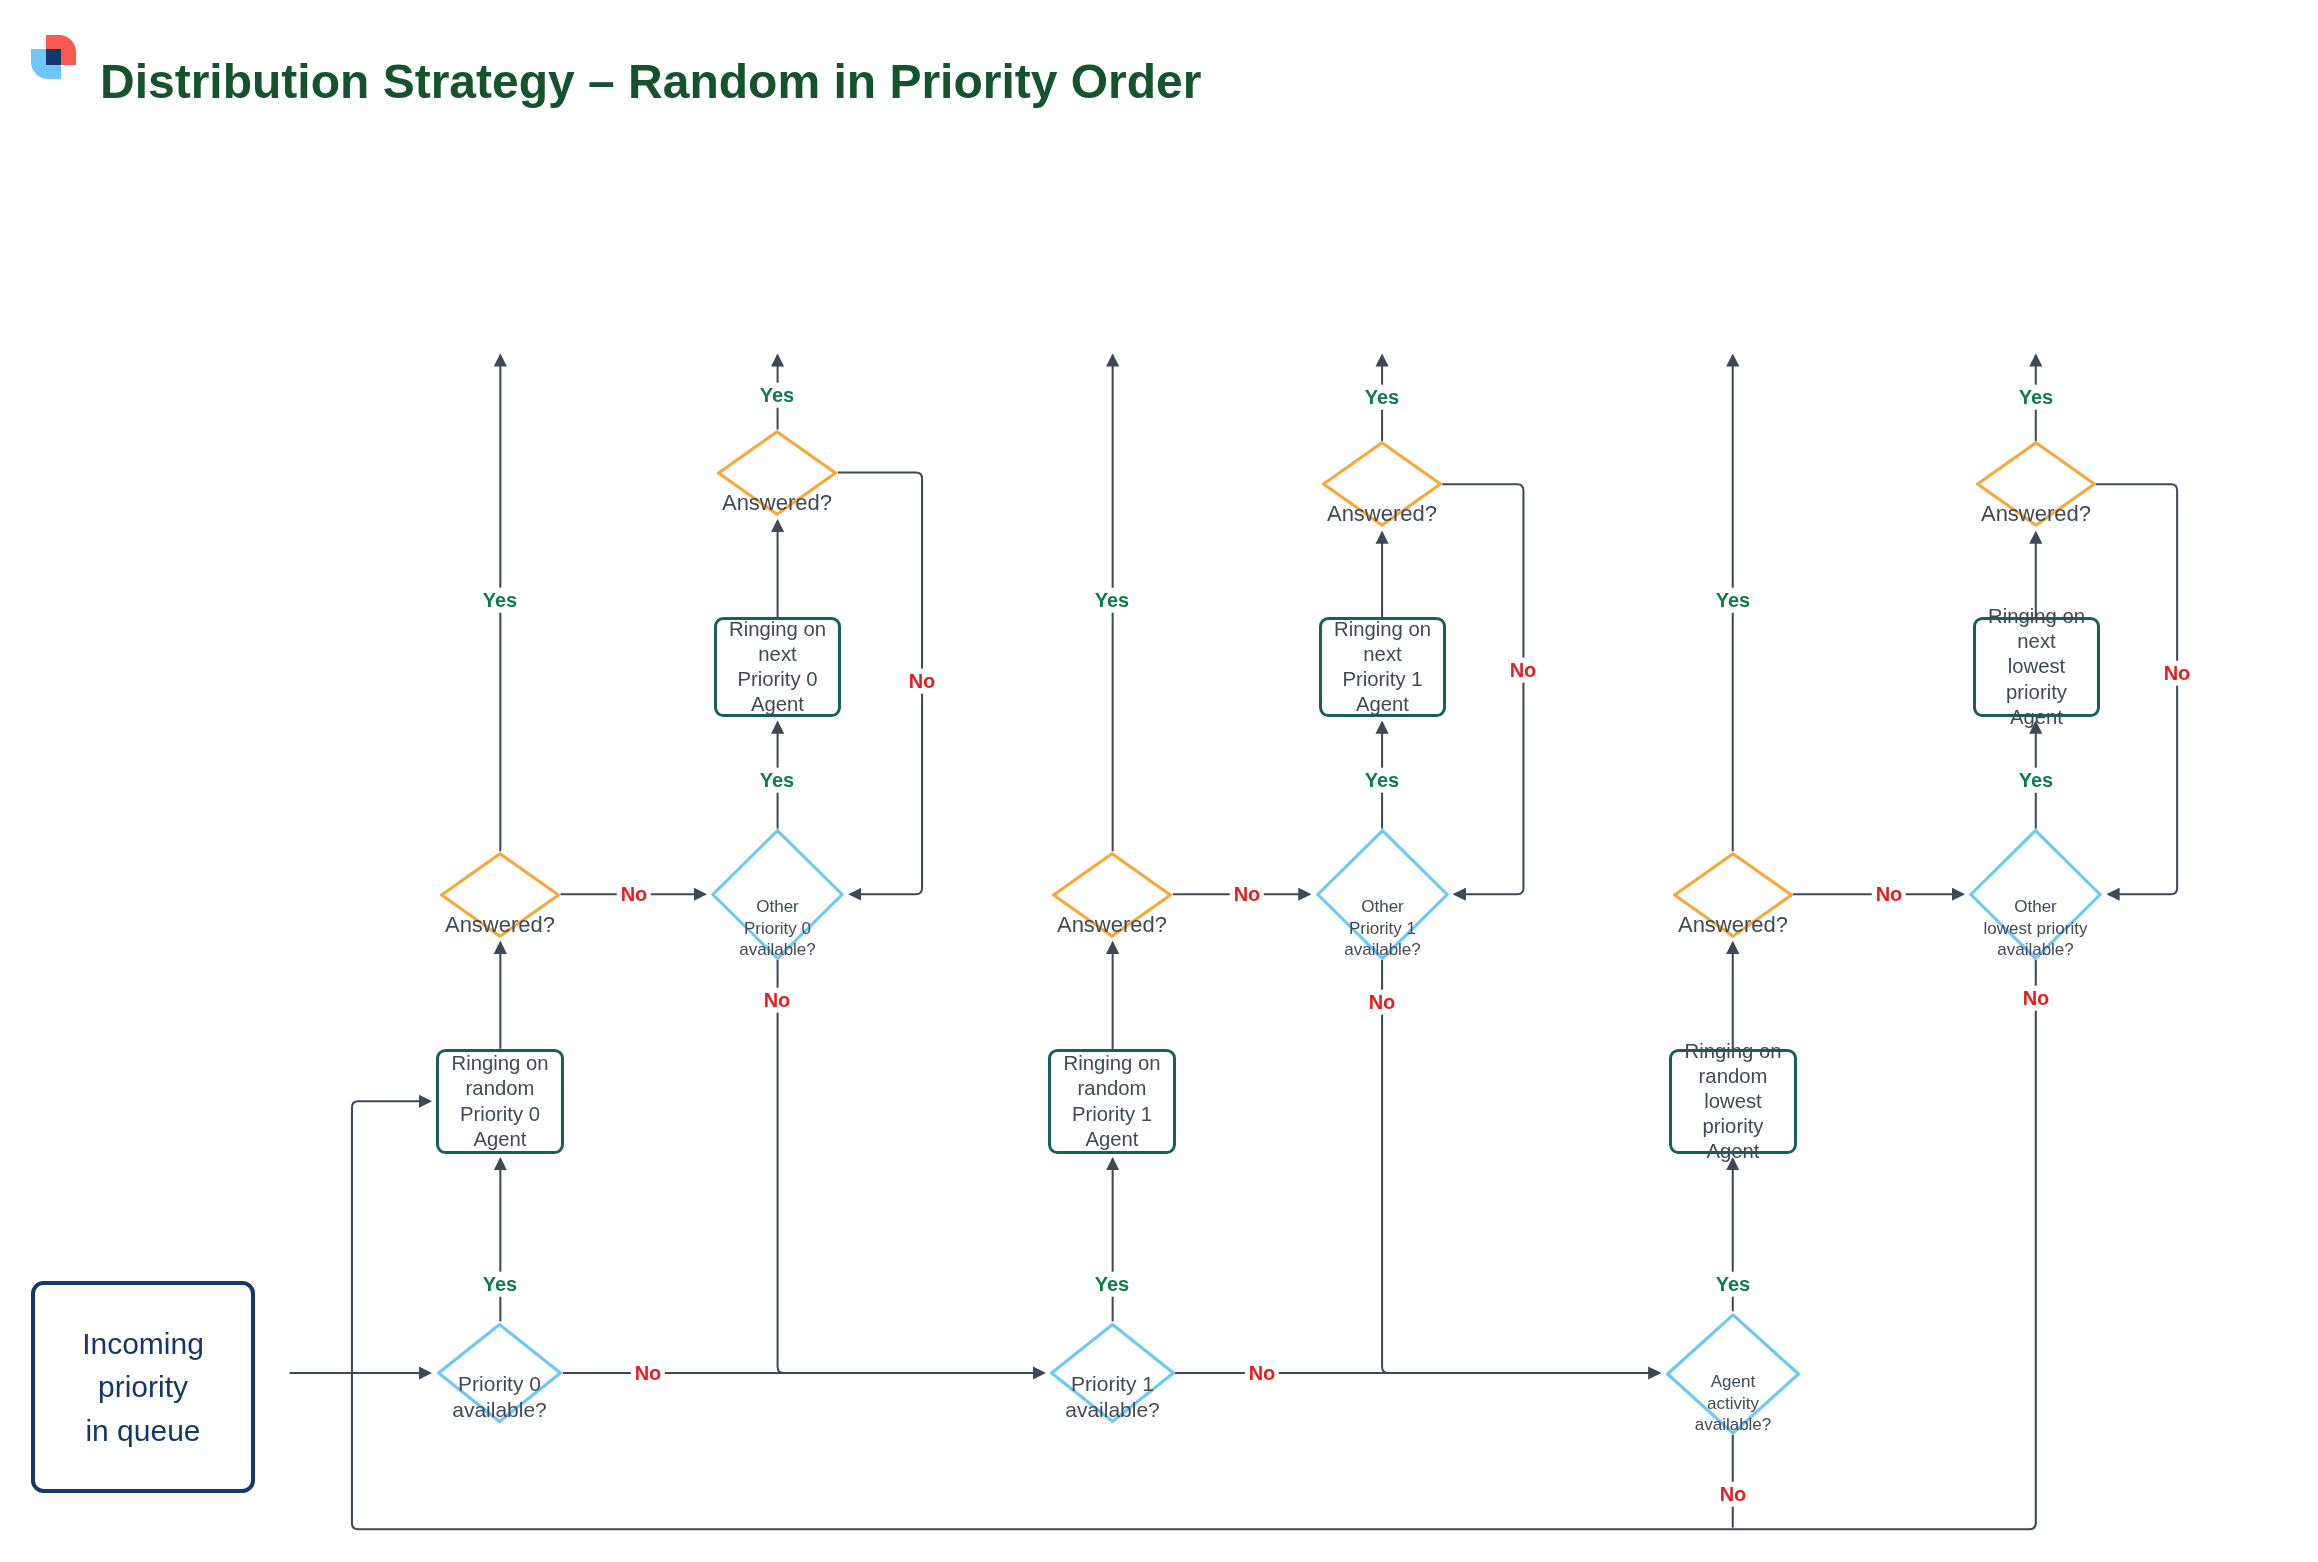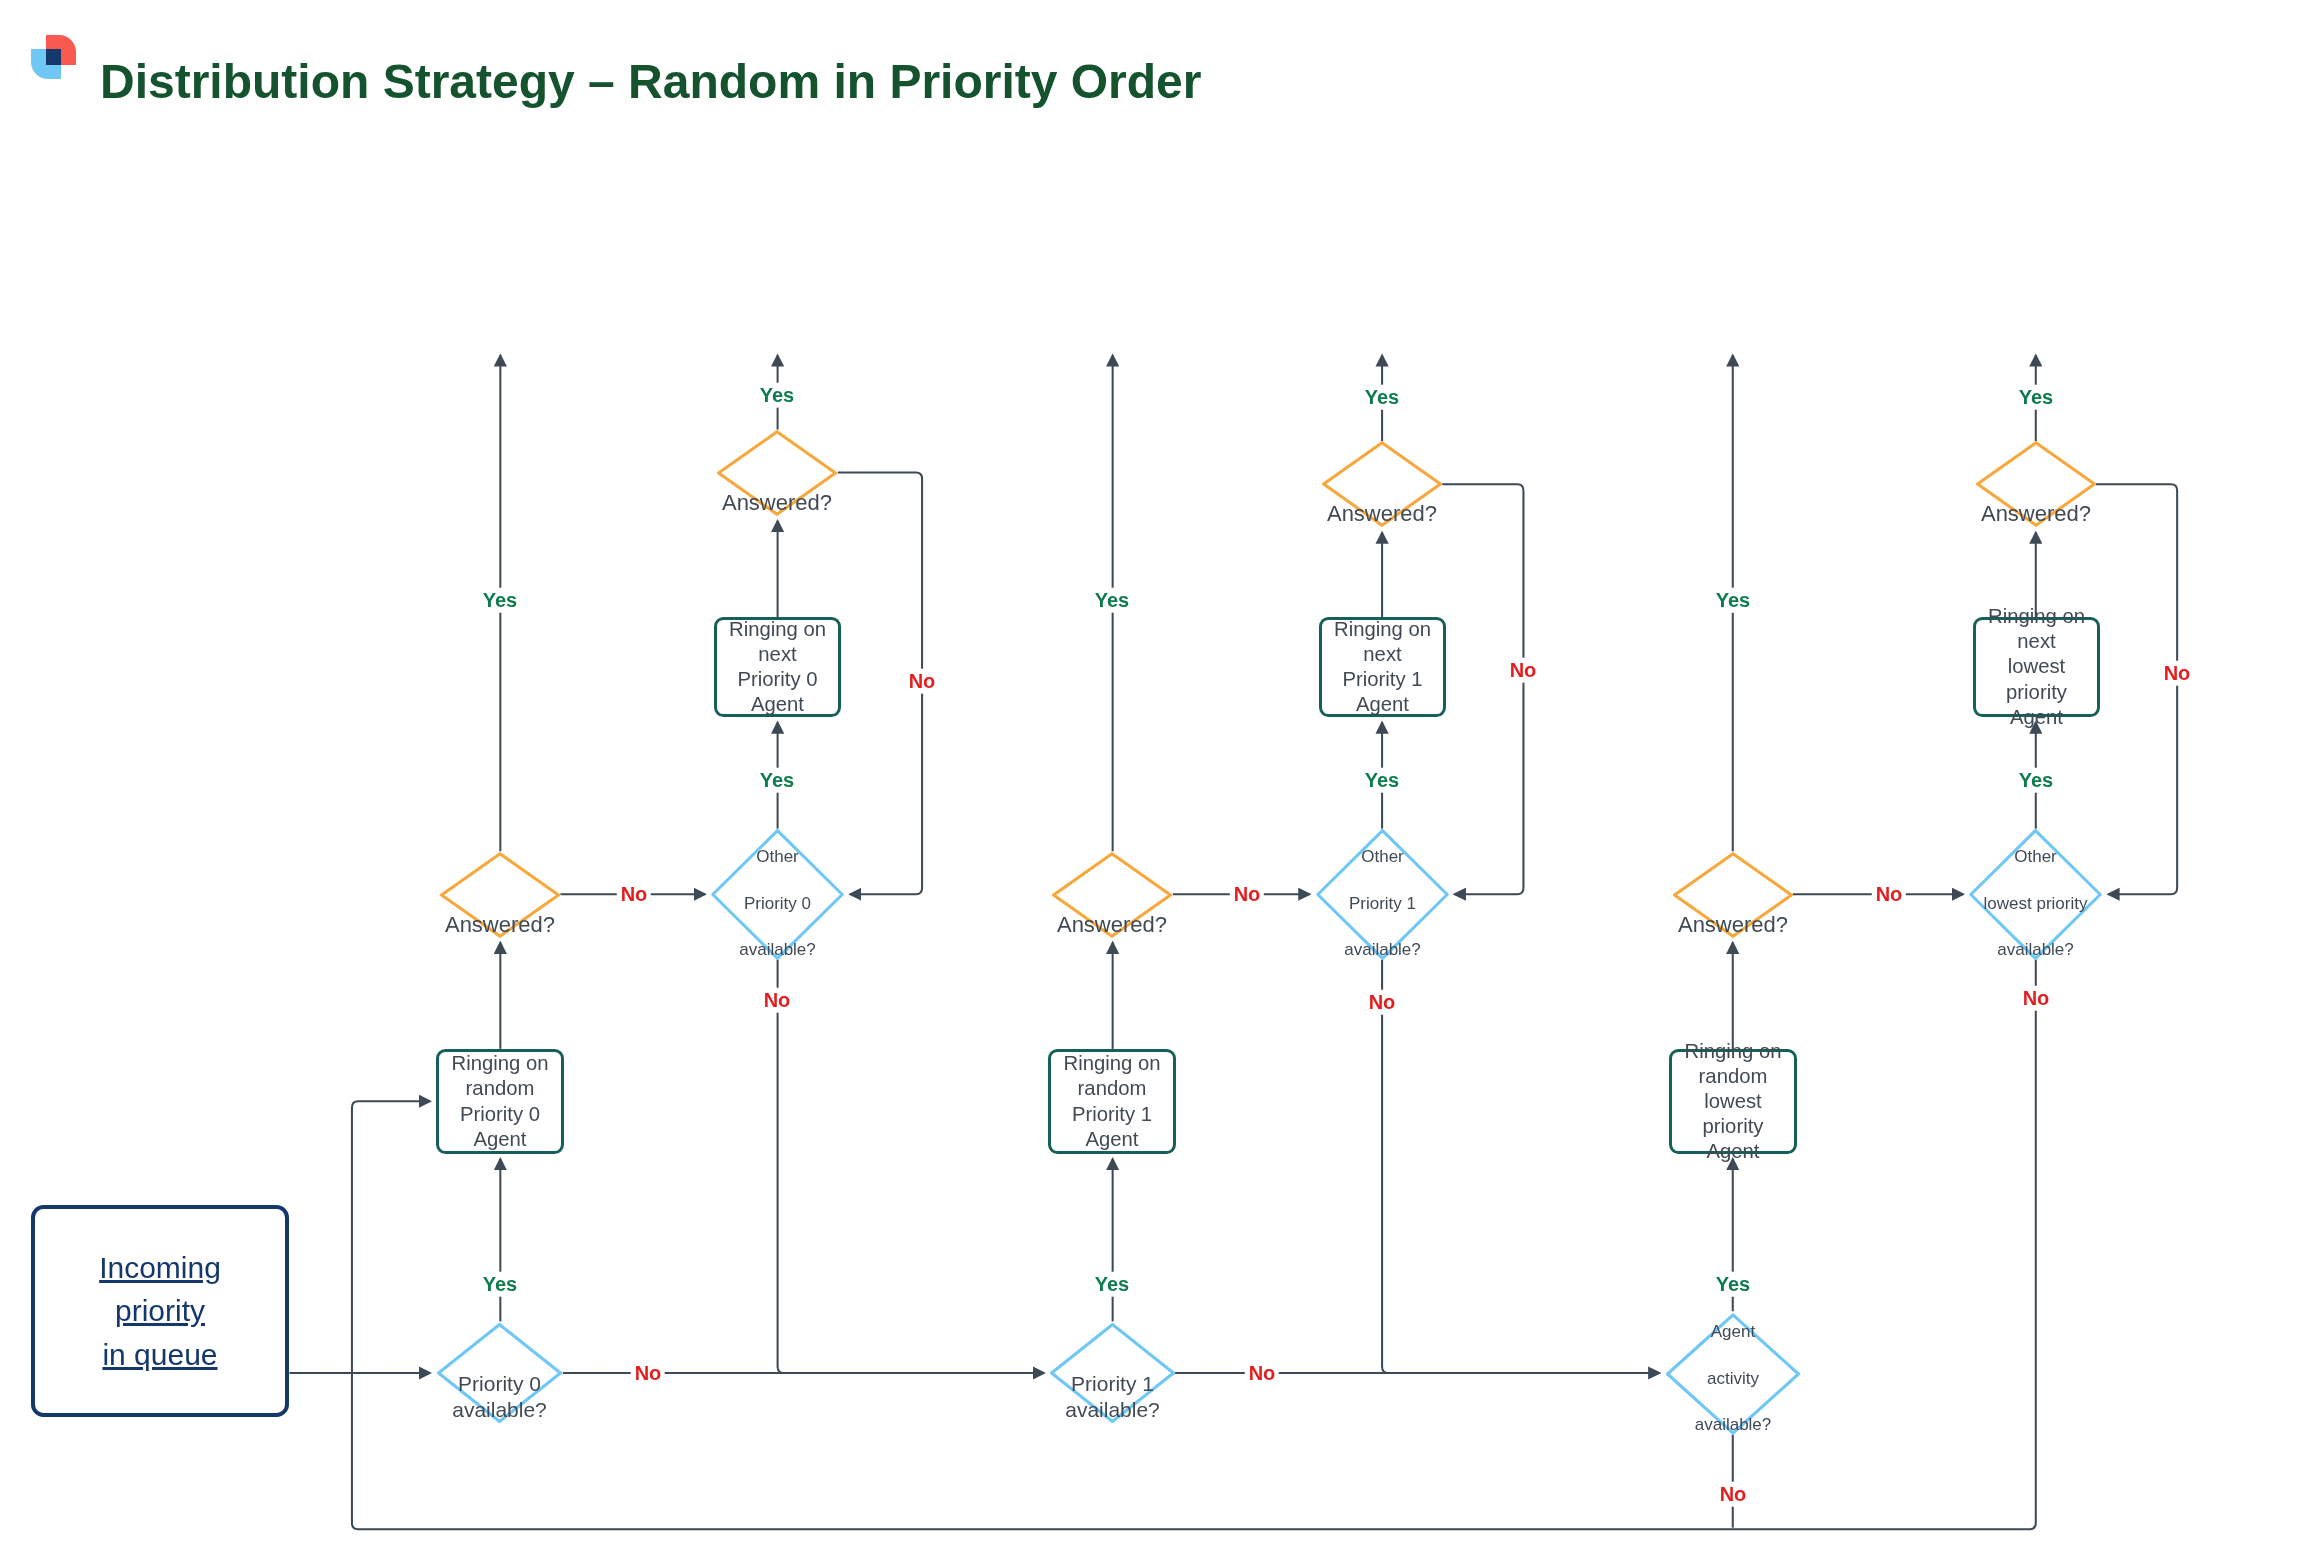--- a/index.html
+++ b/index.html
@@ -11,21 +11,21 @@
   .term{border:4.7px solid #14386b;border-radius:12.5px;color:#14386b;}
   .term.big{font-size:26.6px;}
   .term.small{font-size:30px;line-height:1.45;}
   .proc{border:3.1px solid #176059;border-radius:9.4px;color:#404a55;font-size:20.3px;line-height:1.24;}
   .dwrap{position:absolute;z-index:2;}
   .dwrap svg{position:absolute;left:0;top:0;}
   .dtext{position:absolute;inset:0;display:flex;flex-direction:column;align-items:center;
          justify-content:flex-end;text-align:center;color:#404a55;z-index:3;}
   .dtext.t1{font-size:22px;}
   .dtext.t2{font-size:21px;line-height:1.25;}
-  .dtext.t3{font-size:17px;line-height:1.25;gap:25px;}
+  .dtext.t3{font-size:17px;line-height:1.25;}
   .elabel{position:absolute;z-index:4;transform:translate(-50%,-50%);background:#ffffff;
           padding:0.8px 3.9px;font-weight:bold;font-size:20px;white-space:nowrap;}
   .yes{color:#0d7c4d;}
   .no{color:#e41e1e;}
   #title-row{position:absolute;left:31px;top:31px;z-index:2;}
   #page-title{position:absolute;left:69px;top:23.4px;width:1328px;color:#14532d;
               font-size:48px;font-weight:bold;white-space:nowrap;}
   .logo{position:absolute;left:0;top:0;width:55px;height:55px;}
   .logo .red{position:absolute;left:15px;top:3.9px;width:30px;height:30px;background:#f85a50;
              border-top-right-radius:17px;}
@@ -85,21 +85,21 @@
   <div id="title-row">
     <div class="logo">
       <div class="red"></div>
       <div class="blue"></div>
       <div class="navy"></div>
     </div>
     <div id="page-title">Distribution Strategy – Random in Priority Order</div>
   </div>
 
 
-  <div class="shape term small" style="left:31px;top:1205px;width:258px;height:212px;text-decoration:underline;">
+  <div class="shape term small" style="left:31px;top:1281px;width:224px;height:212px;">
     <div>Incoming</div>
     <div>priority</div>
     <div>in queue</div>
   </div>
 
   <div class="shape proc" style="left:436px;top:1049px;width:128px;height:105px;">
     <div>Ringing on</div>
     <div>random</div>
     <div>Priority 0</div>
     <div>Agent</div>

